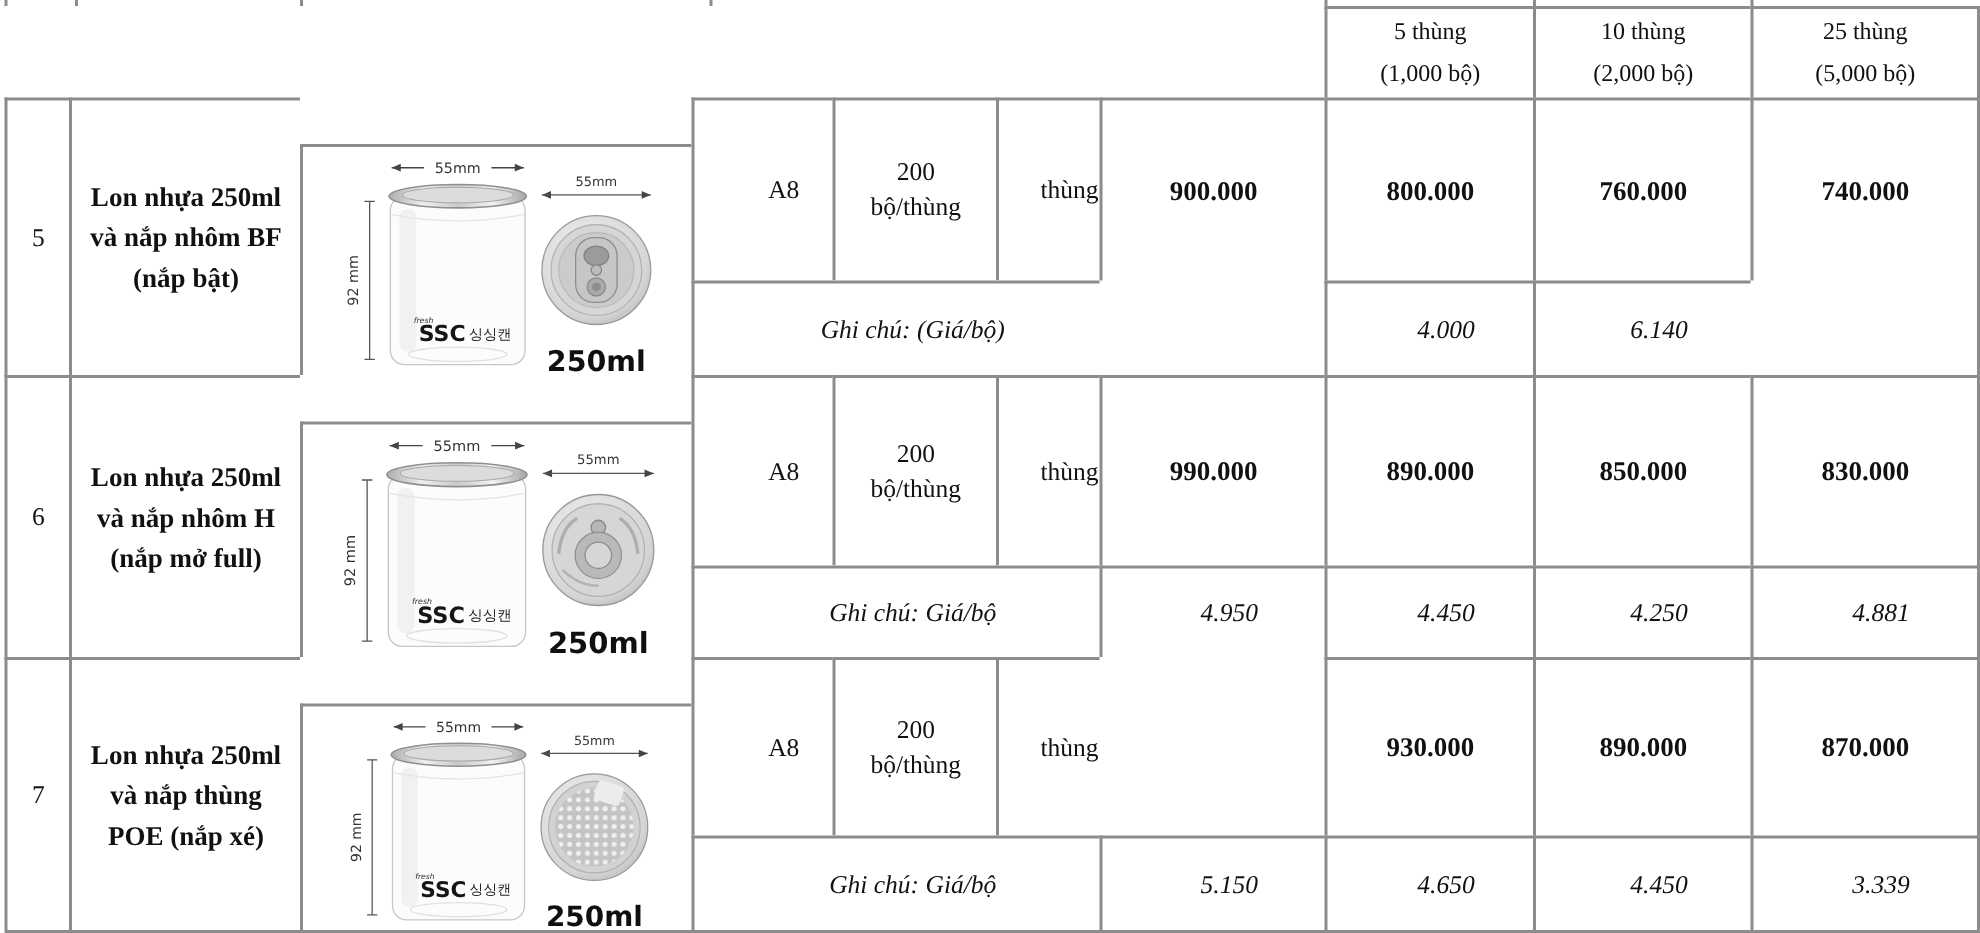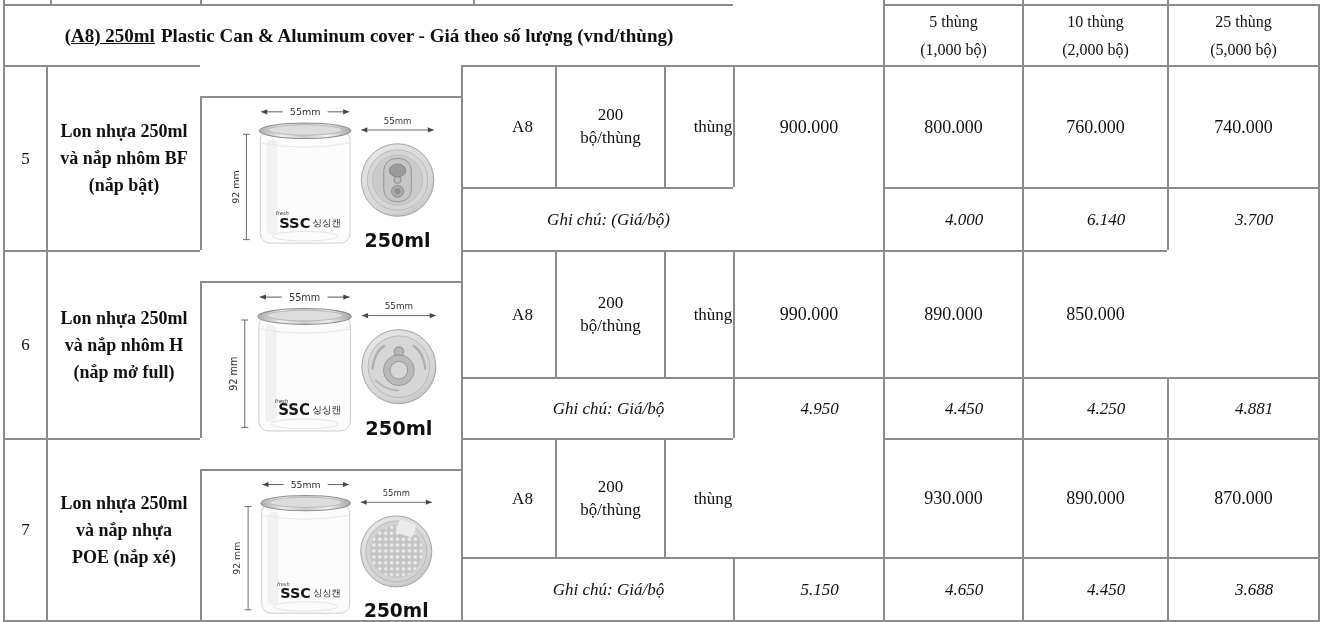--- a/index.html
+++ b/index.html
@@ -24,45 +24,41 @@
     text-align:center;background:#fff;overflow:hidden;
   }
   .title{font-size:19px;font-weight:bold;flex-direction:row;}
   .title .code{text-decoration:underline;}
   .title .rest{margin-left:6px;}
   .qty{font-size:16px;line-height:1.75;}
   .rowno{font-size:17px;}
   .pname{font-size:18px;font-weight:bold;line-height:1.5;}
   .code17{font-size:17px;padding-left:27px;}
   .pack{font-size:17px;line-height:1.35;}
-  .price{font-size:18px;font-weight:normal;}
+  .price{font-size:18px;font-weight:bold;}
   .note{font-size:17px;font-style:italic;padding-left:21px;}
   .photo{padding:0;margin-top:31px;}
   svg{display:block;}
   svg text{font-family:"DejaVu Sans",sans-serif;}
 </style>
 </head>
 <body>
 
 <div class="stage">
 
   <div class="stub" style="left:3px"></div>
   <div class="stub" style="left:50px"></div>
   <div class="stub" style="left:200px"></div>
   <div class="stub" style="left:473px"></div>
   <div class="stub" style="left:883px"></div>
   <div class="stub" style="left:1022px"></div>
   <div class="stub" style="left:1167px"></div>
 
   <div class="tbl">
 
-    <div class="c title" style="grid-area:1/1/2/7">
-      <span class="code">(A8) 250ml</span>
-      <span class="rest">Plastic Can &amp; Aluminum cover - Giá theo số lượng (vnd/thùng)</span>
-    </div>
     <div class="c qty" style="grid-area:1/8/2/9">
       <div>5 thùng</div>
       <div>(1,000 bộ)</div>
     </div>
     <div class="c qty" style="grid-area:1/9/2/10">
       <div>10 thùng</div>
       <div>(2,000 bộ)</div>
     </div>
     <div class="c qty" style="grid-area:1/10/2/11">
       <div>25 thùng</div>
@@ -142,21 +138,20 @@
       <div>bộ/thùng</div>
     </div>
     <div class="c code17" style="grid-area:2/6/3/7">thùng</div>
     <div class="c price" style="grid-area:2/7/3/8">900.000</div>
     <div class="c price" style="grid-area:2/8/3/9">800.000</div>
     <div class="c price" style="grid-area:2/9/3/10">760.000</div>
     <div class="c price" style="grid-area:2/10/3/11">740.000</div>
     <div class="c note" style="grid-area:3/4/4/7">Ghi chú: (Giá/bộ)</div>
     <div class="c note" style="grid-area:3/8/4/9">4.000</div>
     <div class="c note" style="grid-area:3/9/4/10">6.140</div>
-    <div class="c note" style="grid-area:3/10/4/11">3.700</div>
 
     <div class="c rowno" style="grid-area:4/1/6/2">6</div>
     <div class="c pname" style="grid-area:4/2/6/3">
       <div>Lon nhựa 250ml</div>
       <div>và nắp nhôm H</div>
       <div>(nắp mở full)</div>
     </div>
     <div class="c photo" style="grid-area:4/3/6/4">
       <svg viewBox="0 0 257 176" width="257" height="176">
         <defs>
@@ -221,30 +216,31 @@
     </div>
     <div class="c code17" style="grid-area:4/4/5/5">A8</div>
     <div class="c pack" style="grid-area:4/5/5/6">
       <div>200</div>
       <div>bộ/thùng</div>
     </div>
     <div class="c code17" style="grid-area:4/6/5/7">thùng</div>
     <div class="c price" style="grid-area:4/7/5/8">990.000</div>
     <div class="c price" style="grid-area:4/8/5/9">890.000</div>
     <div class="c price" style="grid-area:4/9/5/10">850.000</div>
+    <div class="c price" style="grid-area:4/10/5/11">830.000</div>
     <div class="c note" style="grid-area:5/4/6/7">Ghi chú: Giá/bộ</div>
     <div class="c note" style="grid-area:5/7/6/8">4.950</div>
     <div class="c note" style="grid-area:5/8/6/9">4.450</div>
     <div class="c note" style="grid-area:5/9/6/10">4.250</div>
     <div class="c note" style="grid-area:5/10/6/11">4.881</div>
 
     <div class="c rowno" style="grid-area:6/1/8/2">7</div>
     <div class="c pname" style="grid-area:6/2/8/3">
       <div>Lon nhựa 250ml</div>
-      <div>và nắp nhựa</div>
+      <div>và nắp thùng</div>
       <div>POE (nắp xé)</div>
     </div>
     <div class="c photo" style="grid-area:6/3/8/4">
       <svg viewBox="0 0 257 176" width="257" height="176">
         <defs>
           <linearGradient id="lidg7" x1="0" y1="0" x2="1" y2="0">
             <stop offset="0" stop-color="#adadad"></stop>
               <stop offset="0.25" stop-color="#efefef"></stop>
             <stop offset="0.5" stop-color="#c9c9c9"></stop>
               <stop offset="0.75" stop-color="#f2f2f2"></stop>
@@ -307,16 +303,16 @@
       <div>bộ/thùng</div>
     </div>
     <div class="c code17" style="grid-area:6/6/7/7">thùng</div>
     <div class="c price" style="grid-area:6/8/7/9">930.000</div>
     <div class="c price" style="grid-area:6/9/7/10">890.000</div>
     <div class="c price" style="grid-area:6/10/7/11">870.000</div>
     <div class="c note" style="grid-area:7/4/8/7">Ghi chú: Giá/bộ</div>
     <div class="c note" style="grid-area:7/7/8/8">5.150</div>
     <div class="c note" style="grid-area:7/8/8/9">4.650</div>
     <div class="c note" style="grid-area:7/9/8/10">4.450</div>
-    <div class="c note" style="grid-area:7/10/8/11">3.688</div>
+    <div class="c note" style="grid-area:7/10/8/11">3.339</div>
 
   </div>
 </div>
 
 </body></html>

